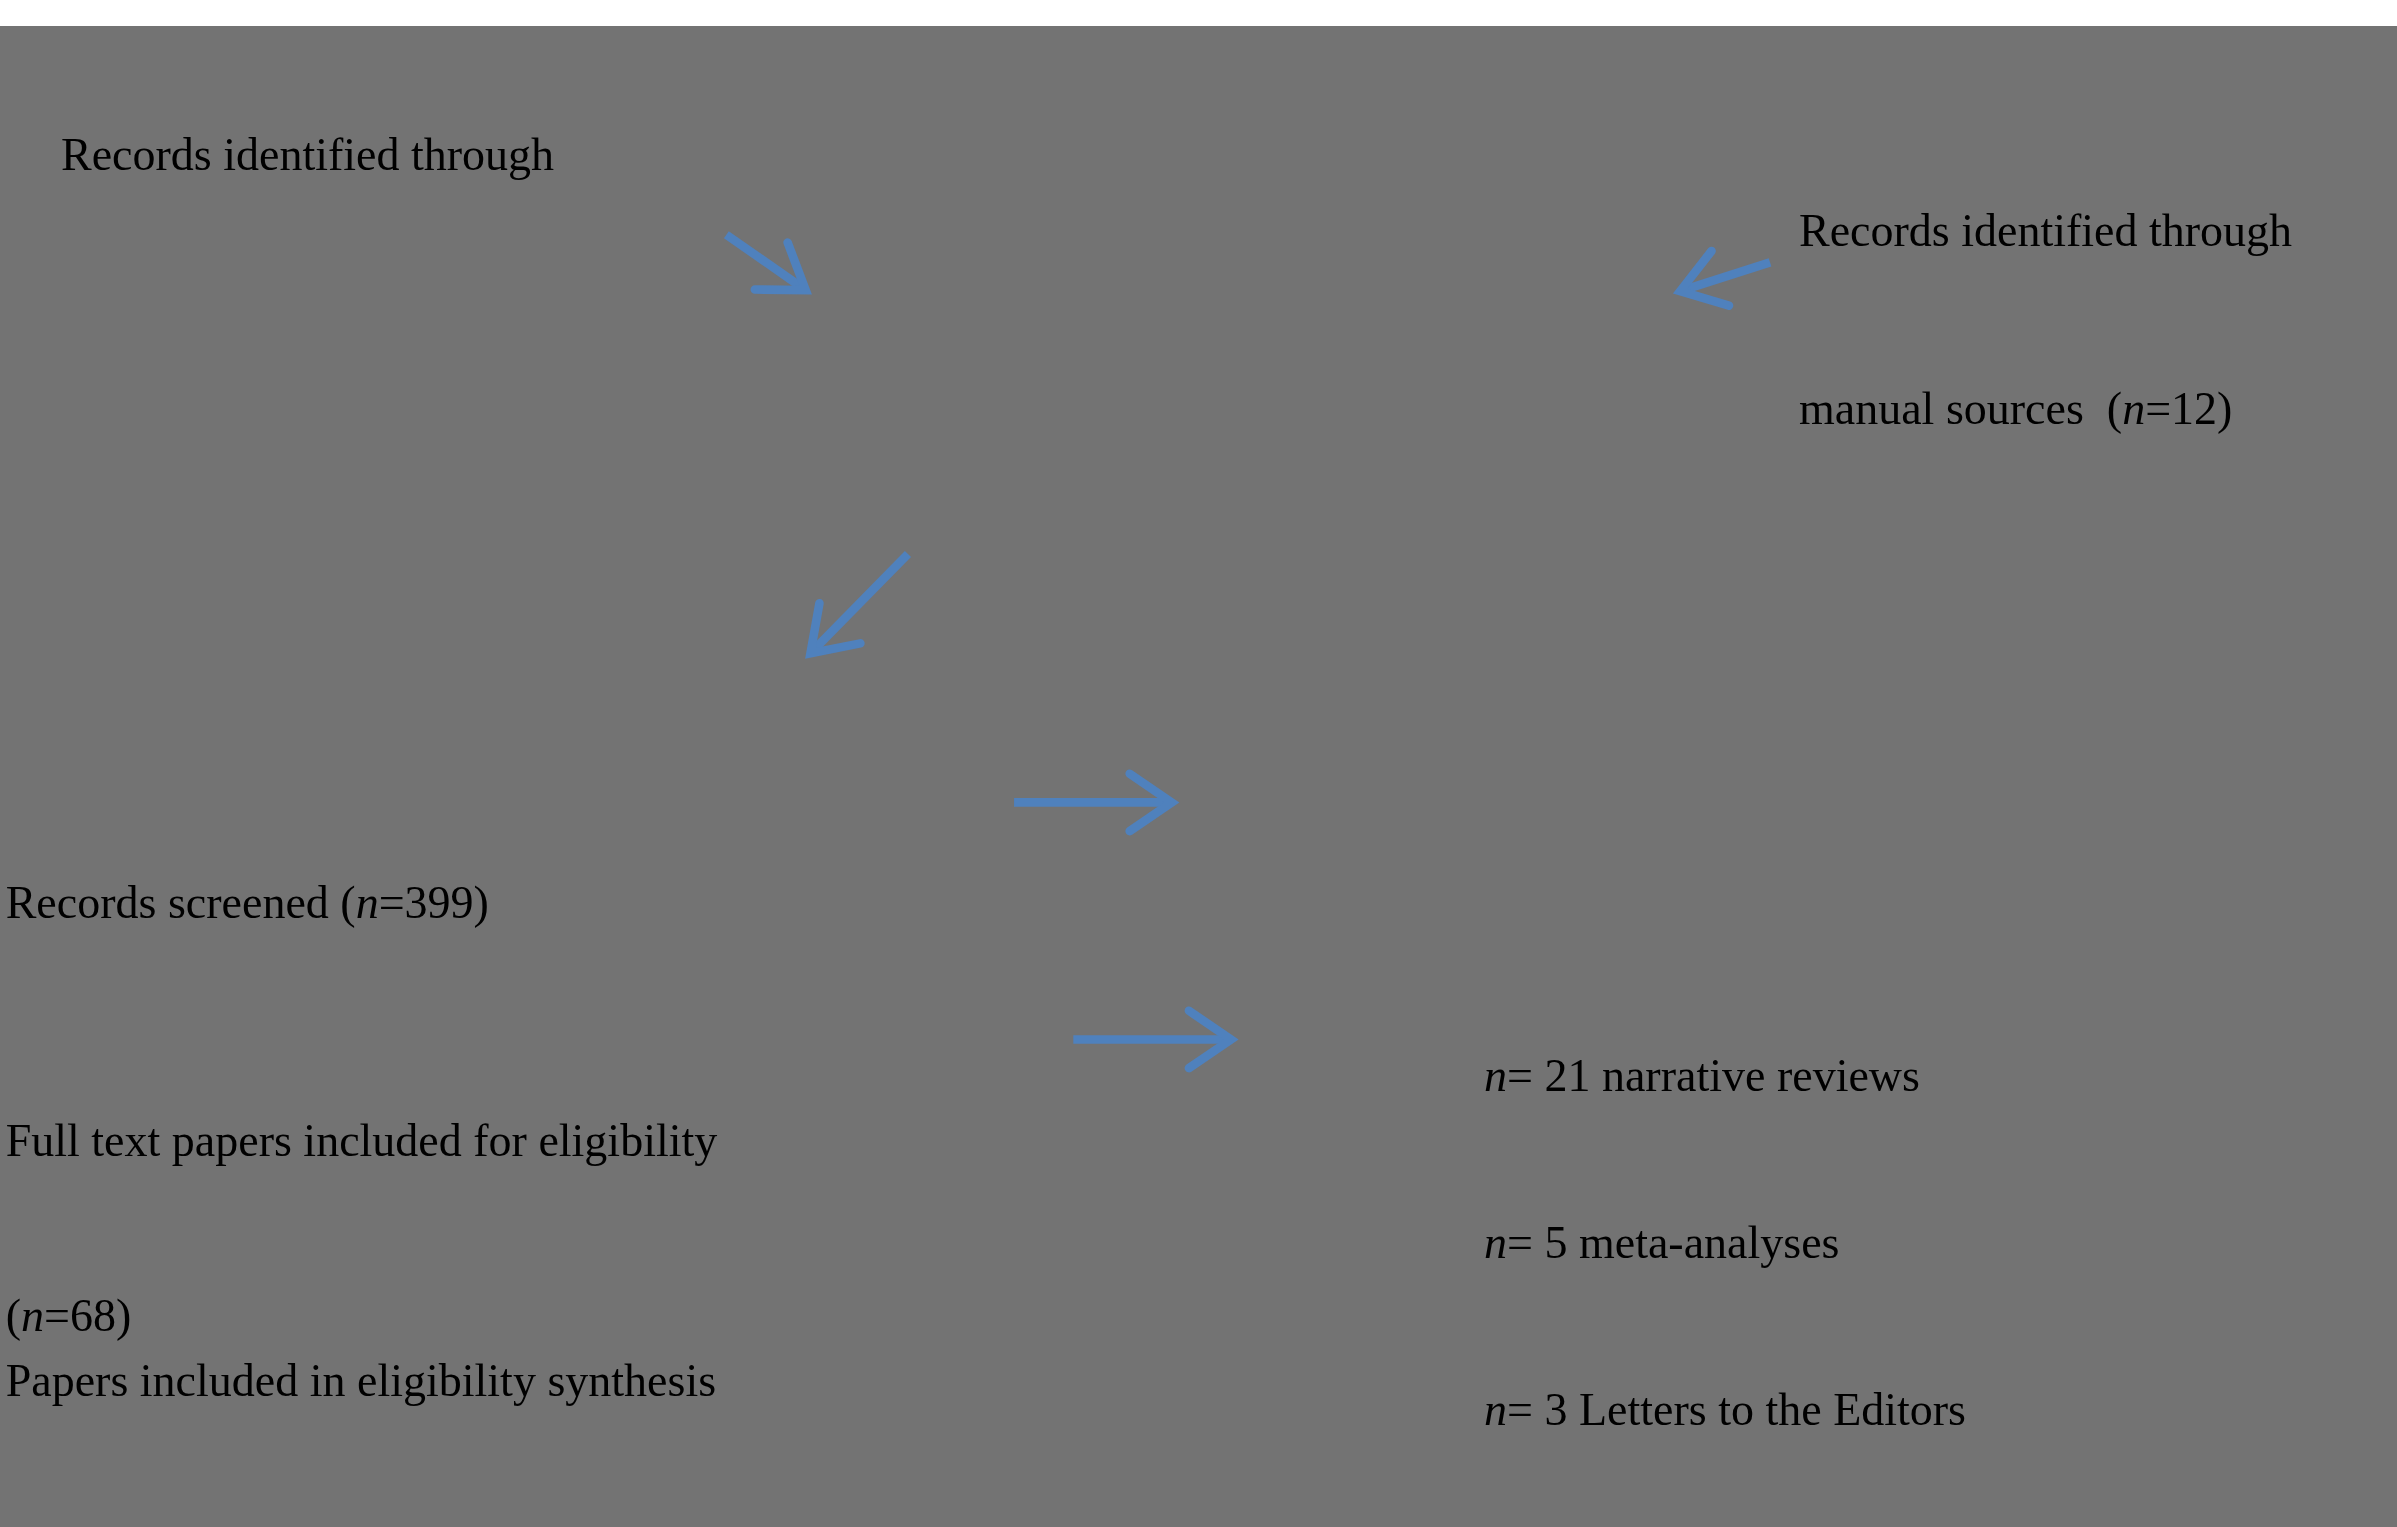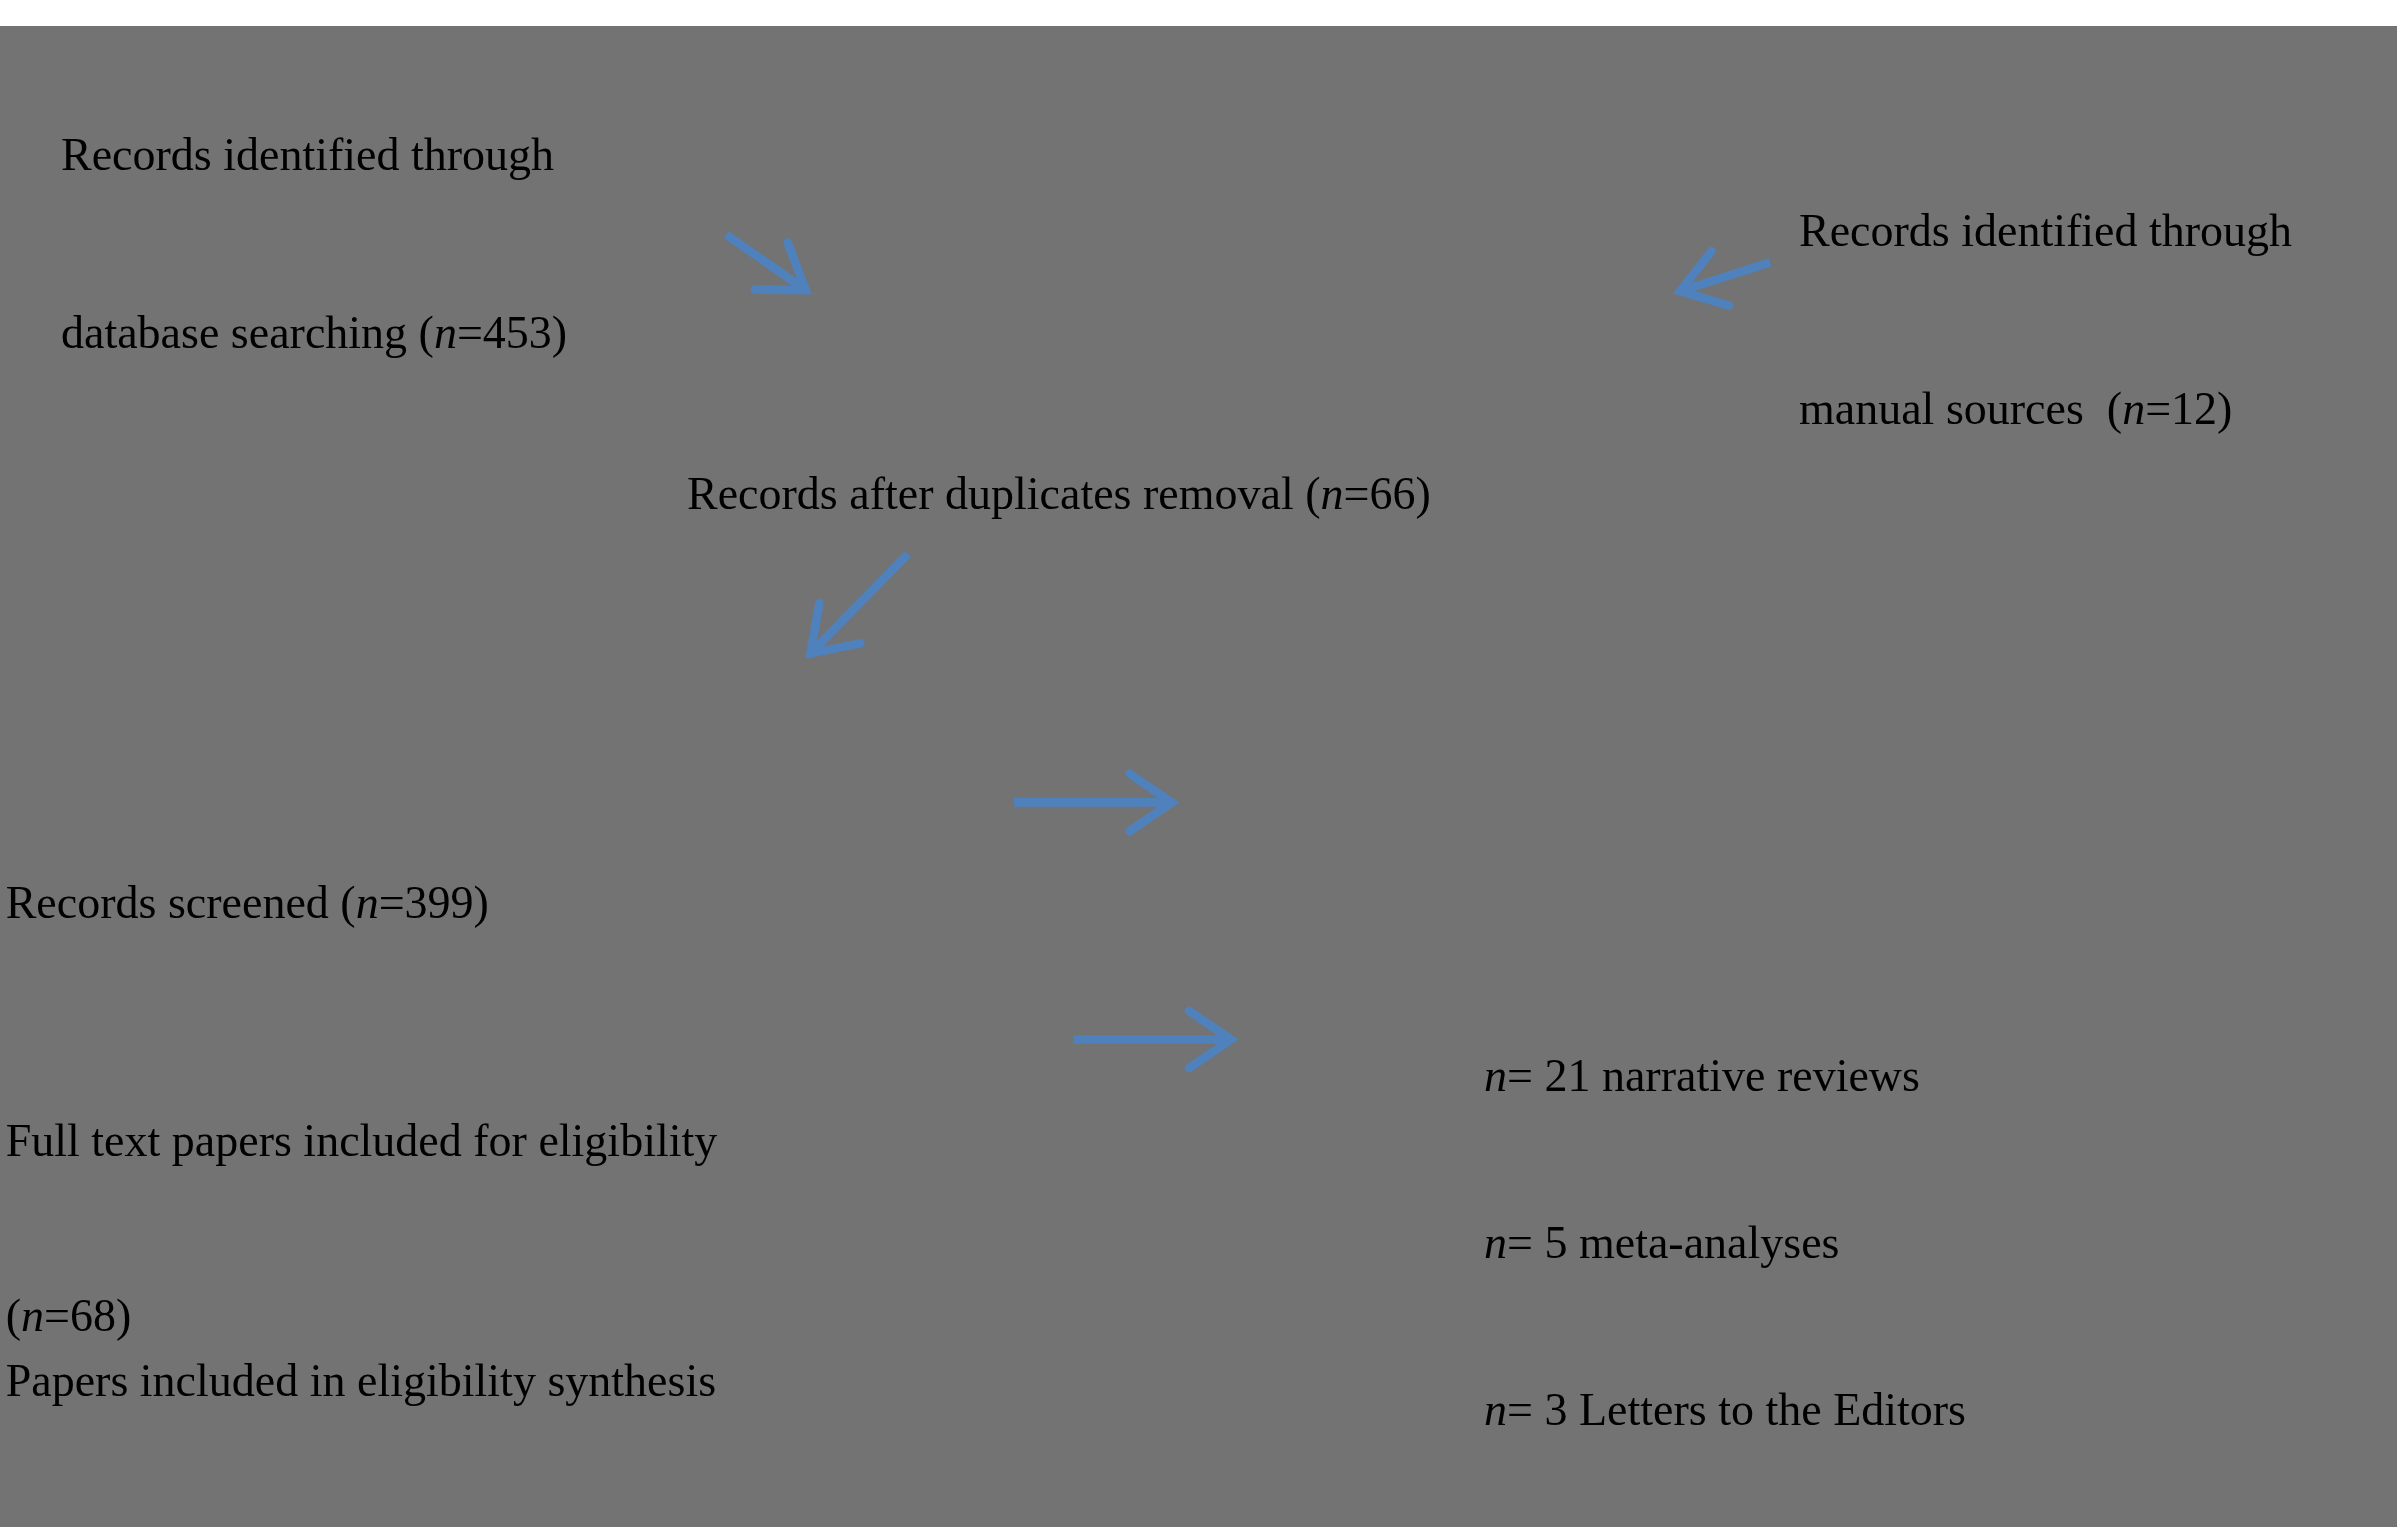--- a/index.html
+++ b/index.html
@@ -54,31 +54,27 @@
     </defs>
     <line x1="760" y1="218" x2="843" y2="276" stroke="currentColor" stroke-width="9" marker-end="url(#ah)"></line>
     <line x1="1852" y1="247" x2="1758" y2="277" stroke="currentColor" stroke-width="9" marker-end="url(#ah)"></line>
     <line x1="950" y1="552" x2="848" y2="656" stroke="currentColor" stroke-width="9" marker-end="url(#ah)"></line>
     <line x1="1061" y1="812" x2="1226" y2="812" stroke="currentColor" stroke-width="9" marker-end="url(#ah)"></line>
     <line x1="1123" y1="1060" x2="1288" y2="1060" stroke="currentColor" stroke-width="9" marker-end="url(#ah)"></line>
   </svg>
 
   <div class="node lh75" style="left:61px; top:-13.4px;">
     <span class="line">Records identified through</span>
-    <span class="line">database searching (<i>n</i>=453)</span>
   </div>
 
   <div class="node lh75" style="left:1799px; top:63px;">
     <span class="line">Records identified through</span>
     <span class="line">manual sources  (<i>n</i>=12)</span>
   </div>
 
-  <div class="node lh64" style="left:687px; top:331px;">
-    <span class="line">Records after duplicates removal (<i>n</i>=66)</span>
-  </div>
 
   <div class="node lh64" style="left:5.7px; top:740px;text-align:center;">
     <span class="line">Records screened (<i>n</i>=399)</span>
   </div>
 
 
   <div class="node lh72" style="left:5.7px; top:974px;">
     <span class="line">Full text papers included for eligibility</span>
     <span class="line">(<i>n</i>=68)</span>
   </div>

